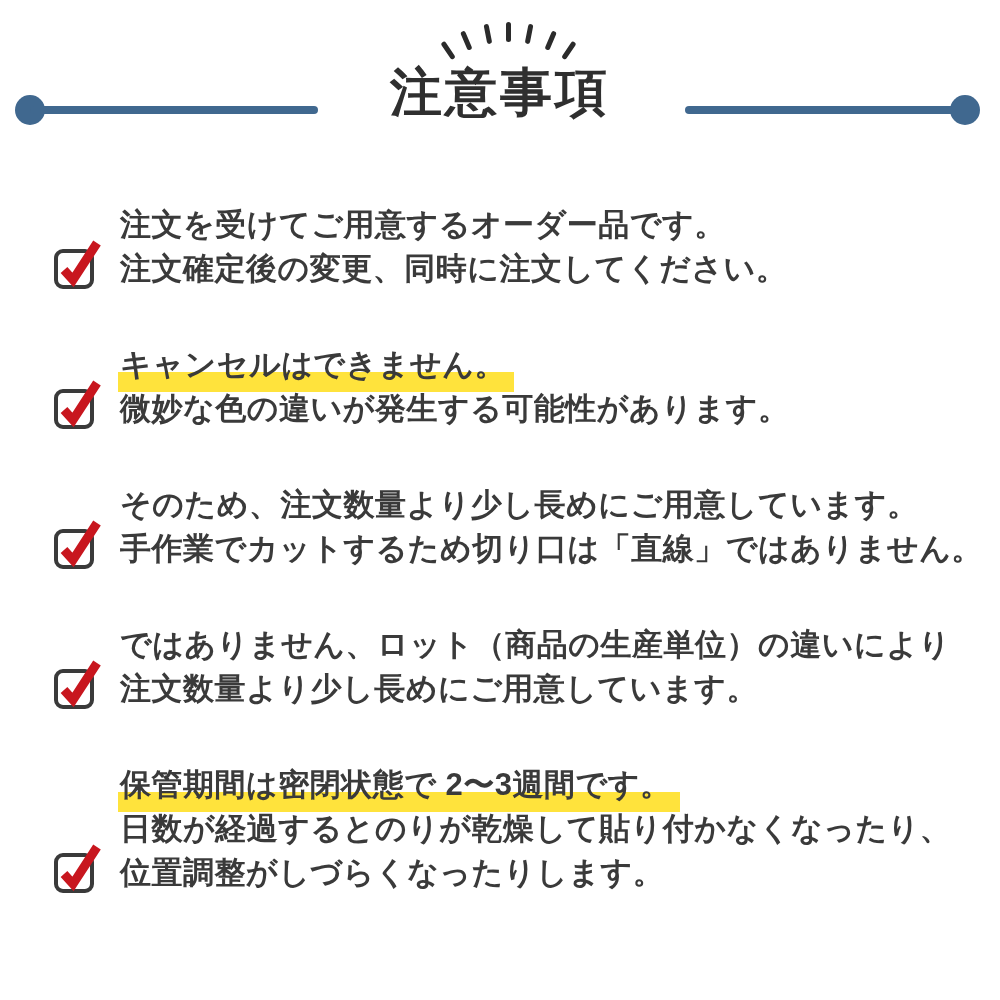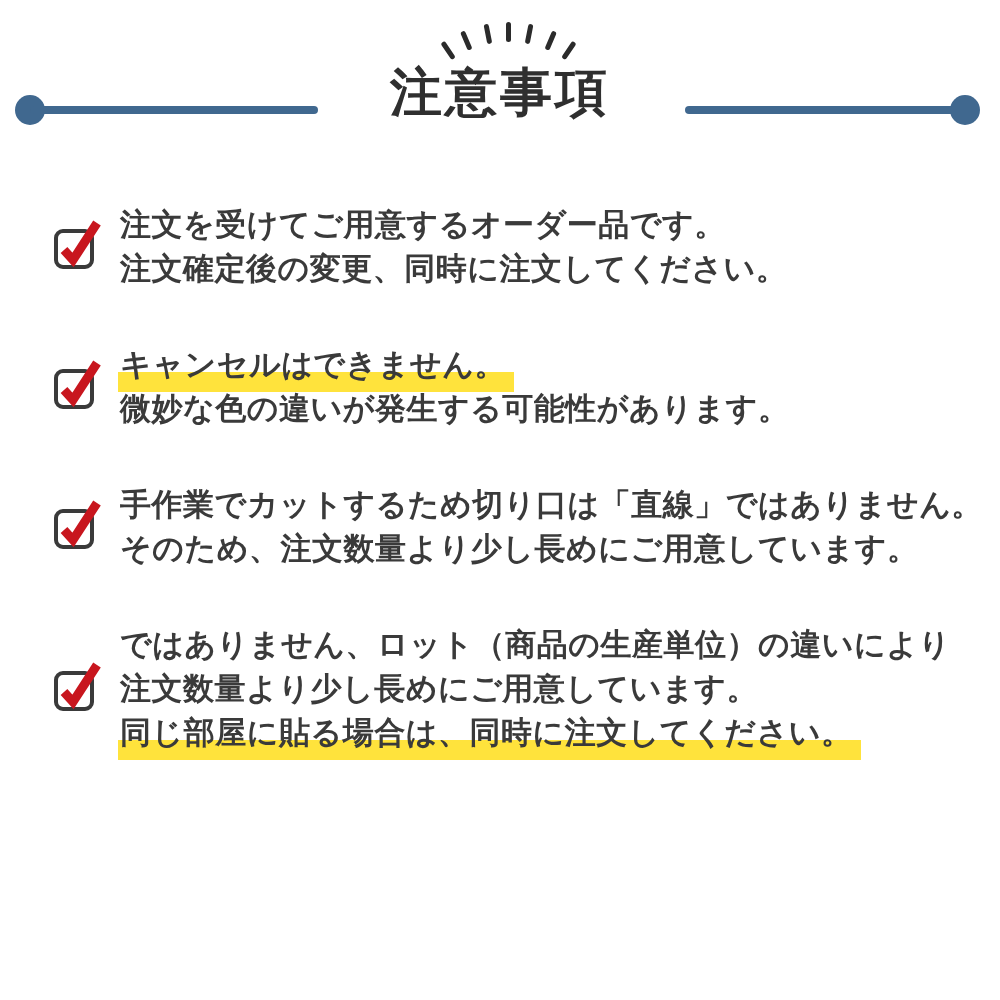--- a/index.html
+++ b/index.html
@@ -27,21 +27,21 @@
   
   .burst{position:absolute;left:508px;top:140px;width:0;height:0;}
   .burst i{
     position:absolute;left:-2.5px;top:-10px;width:5px;height:20px;
     background:#2b2b2b;border-radius:2.5px;display:block;
     transform:rotate(var(--a)) translateY(-108px);
   }
 
   
   .list{list-style:none;margin:0;padding:23px 0 0 52px;}
-  .item{display:flex;align-items:center;margin:0 0 52px 0;}
+  .item{display:flex;align-items:flex-end;margin:0 0 52px 0;}
   .cb{flex:0 0 auto;width:52px;height:54px;margin:-7px 16px 0 0;}
   .cb svg{display:block;}
   .txt{flex:1 1 auto;min-width:0;}
   .ln{
     display:block;width:fit-content;
     font-size:31px;line-height:44px;font-weight:700;color:#3a3a3a;
     letter-spacing:0.5px;white-space:nowrap;
   }
   .ln.hl{
     background:linear-gradient(#ffe33c,#ffe33c) no-repeat left bottom/100% 20px;
@@ -99,34 +99,46 @@
     </li>
 
     <li class="item">
       <span class="cb">
         <svg width="52" height="54" viewBox="0 0 52 54">
           <rect x="4" y="14" width="36" height="36" rx="7" fill="#ffffff" stroke="#3a3a3a" stroke-width="4"></rect>
           <path d="M12 33 L21 43 L45 6" fill="none" stroke="#c8161e" stroke-width="9"></path>
         </svg>
       </span>
       <div class="txt">
+        <span class="ln">そのため、注文数量より少し長めにご用意しています。</span>
         <span class="ln">手作業でカットするため切り口は「直線」ではありません。</span>
-        <span class="ln">そのため、注文数量より少し長めにご用意しています。</span>
       </div>
     </li>
 
     <li class="item">
       <span class="cb">
         <svg width="52" height="54" viewBox="0 0 52 54">
           <rect x="4" y="14" width="36" height="36" rx="7" fill="#ffffff" stroke="#3a3a3a" stroke-width="4"></rect>
           <path d="M12 33 L21 43 L45 6" fill="none" stroke="#c8161e" stroke-width="9"></path>
         </svg>
       </span>
       <div class="txt">
         <span class="ln">ではありません、ロット（商品の生産単位）の違いにより</span>
         <span class="ln">注文数量より少し長めにご用意しています。</span>
-        <span class="ln hl">同じ部屋に貼る場合は、同時に注文してください。</span>
       </div>
     </li>
 
+    <li class="item">
+      <span class="cb">
+        <svg width="52" height="54" viewBox="0 0 52 54">
+          <rect x="4" y="14" width="36" height="36" rx="7" fill="#ffffff" stroke="#3a3a3a" stroke-width="4"></rect>
+          <path d="M12 33 L21 43 L45 6" fill="none" stroke="#c8161e" stroke-width="9"></path>
+        </svg>
+      </span>
+      <div class="txt">
+        <span class="ln hl">保管期間は密閉状態で 2〜3週間です。</span>
+        <span class="ln">日数が経過するとのりが乾燥して貼り付かなくなったり、</span>
+        <span class="ln">位置調整がしづらくなったりします。</span>
+      </div>
+    </li>
 
   </ul>
 </div>
 
 </body></html>

